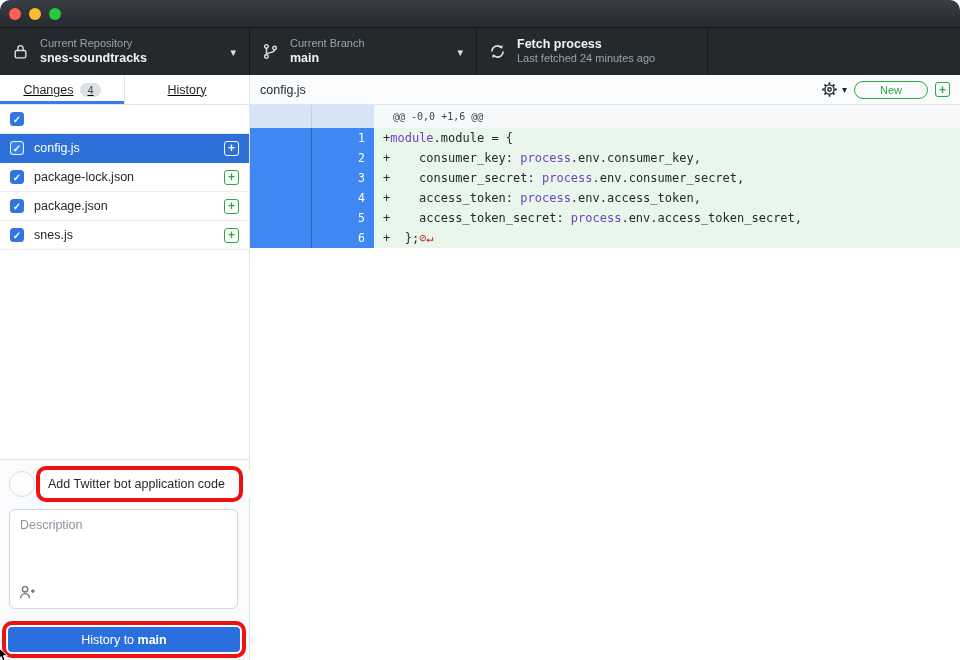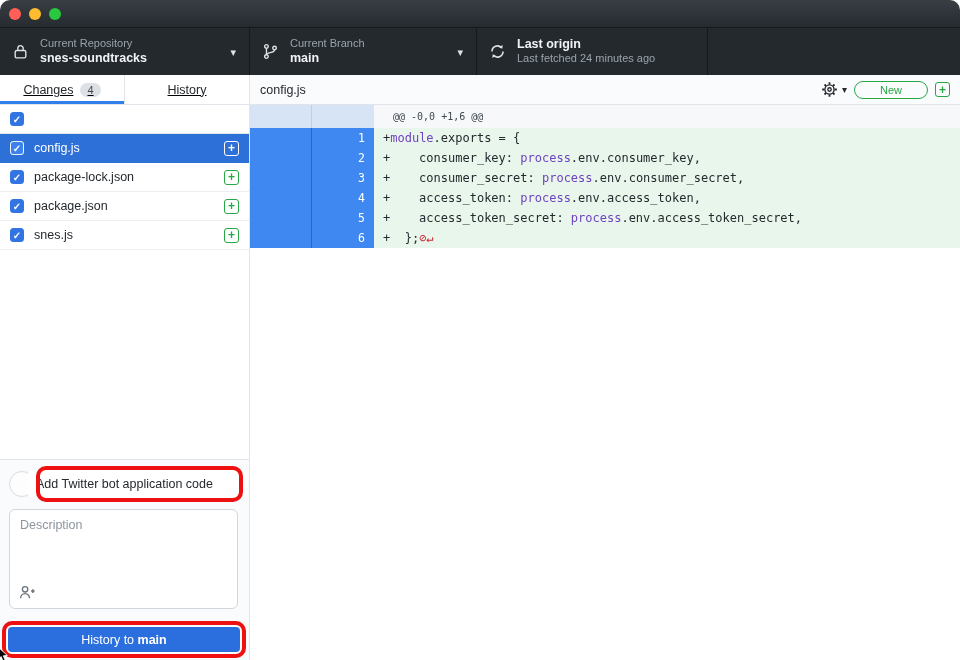--- a/index.html
+++ b/index.html
@@ -67,21 +67,21 @@
   .file-row.selected .checkbox { background:#3b82f0; border:1px solid rgba(255,255,255,.9); }
   .file-row.selected .status-plus { border-color:#fff; color:#fff; }
 
   
   .commit-panel { position:absolute; left:0; right:0; bottom:0; height:201px;
                   border-top:1px solid #e1e4e8; background:#fafbfc; }
   .avatar { position:absolute; left:9px; top:11px; width:26px; height:26px; border-radius:50%;
             background:#fdfdfd; border:1px solid #d8dce0; }
   .anno { border:4px solid #ee1111; border-radius:10px; pointer-events:none; }
   .anno-summary { position:absolute; left:36px; top:6px; width:207px; height:36px; }
-  .summary-input { position:absolute; left:28px; top:10px; width:220px; height:28px;
+  .summary-input { position:absolute; left:40px; top:10px; width:220px; height:28px;
                    border:none; outline:none; background:#fff; border-radius:5px;
                    font-family:"Liberation Sans",sans-serif; font-size:12.5px; color:#24292e;
                    padding:0 8px; }
   .desc-box { position:absolute; left:9px; top:49px; width:229px; height:100px;
               background:#fff; border:1px solid #d0d7de; border-radius:6px; }
   .desc-area { width:100%; height:72px; border:none; outline:none; resize:none;
                background:transparent; font-family:"Liberation Sans",sans-serif;
                font-size:12.5px; color:#24292e; padding:8px 10px; }
   .desc-area::placeholder { color:#8c959f; }
   .coauthor-btn { position:absolute; left:8px; bottom:7px; width:18px; height:18px;
@@ -167,21 +167,21 @@
     <div class="tb-sec fetch">
       <svg class="tb-icon" viewBox="0 0 16 16">
         <g fill="none" stroke="#dfe3e7" stroke-width="1.5">
           <path d="M13.2 8a5.2 5.2 0 0 1-9 3.55"></path>
           <path d="M2.8 8a5.2 5.2 0 0 1 9-3.55"></path>
         </g>
         <path d="M12.9 1.9l-.4 3.4-3-1.4z" fill="#dfe3e7"></path>
         <path d="M3.1 14.1l.4-3.4 3 1.4z" fill="#dfe3e7"></path>
       </svg>
       <div class="tb-text">
-        <div class="tb-value">Last origin</div>
+        <div class="tb-value">Fetch process</div>
         <div class="tb-label">Last fetched 24 minutes ago</div>
       </div>
     </div>
     <div class="tb-rest"></div>
   </div>
 
   <div class="main">
 
     <div class="sidebar">
       <div class="tabbar">
@@ -282,21 +282,21 @@
       <div class="diff-body mono">
         <div class="hunk-row">
           <div class="g1"></div>
           <div class="g2"></div>
           <div class="hunk-text">@@ -0,0 +1,6 @@</div>
         </div>
 
         <div class="code-row">
           <div class="g1"></div>
           <div class="g2">1</div>
-          <div class="code-text"><span>+</span><span class="kw">module</span><span>.exports = {</span></div>
+          <div class="code-text"><span>+</span><span class="kw">module</span><span>.module = {</span></div>
         </div>
         <div class="code-row">
           <div class="g1"></div>
           <div class="g2">2</div>
           <div class="code-text"><span>+    consumer_key: </span><span class="kw">process</span><span>.env.consumer_key,</span></div>
         </div>
         <div class="code-row">
           <div class="g1"></div>
           <div class="g2">3</div>
           <div class="code-text"><span>+    consumer_secret: </span><span class="kw">process</span><span>.env.consumer_secret,</span></div>

